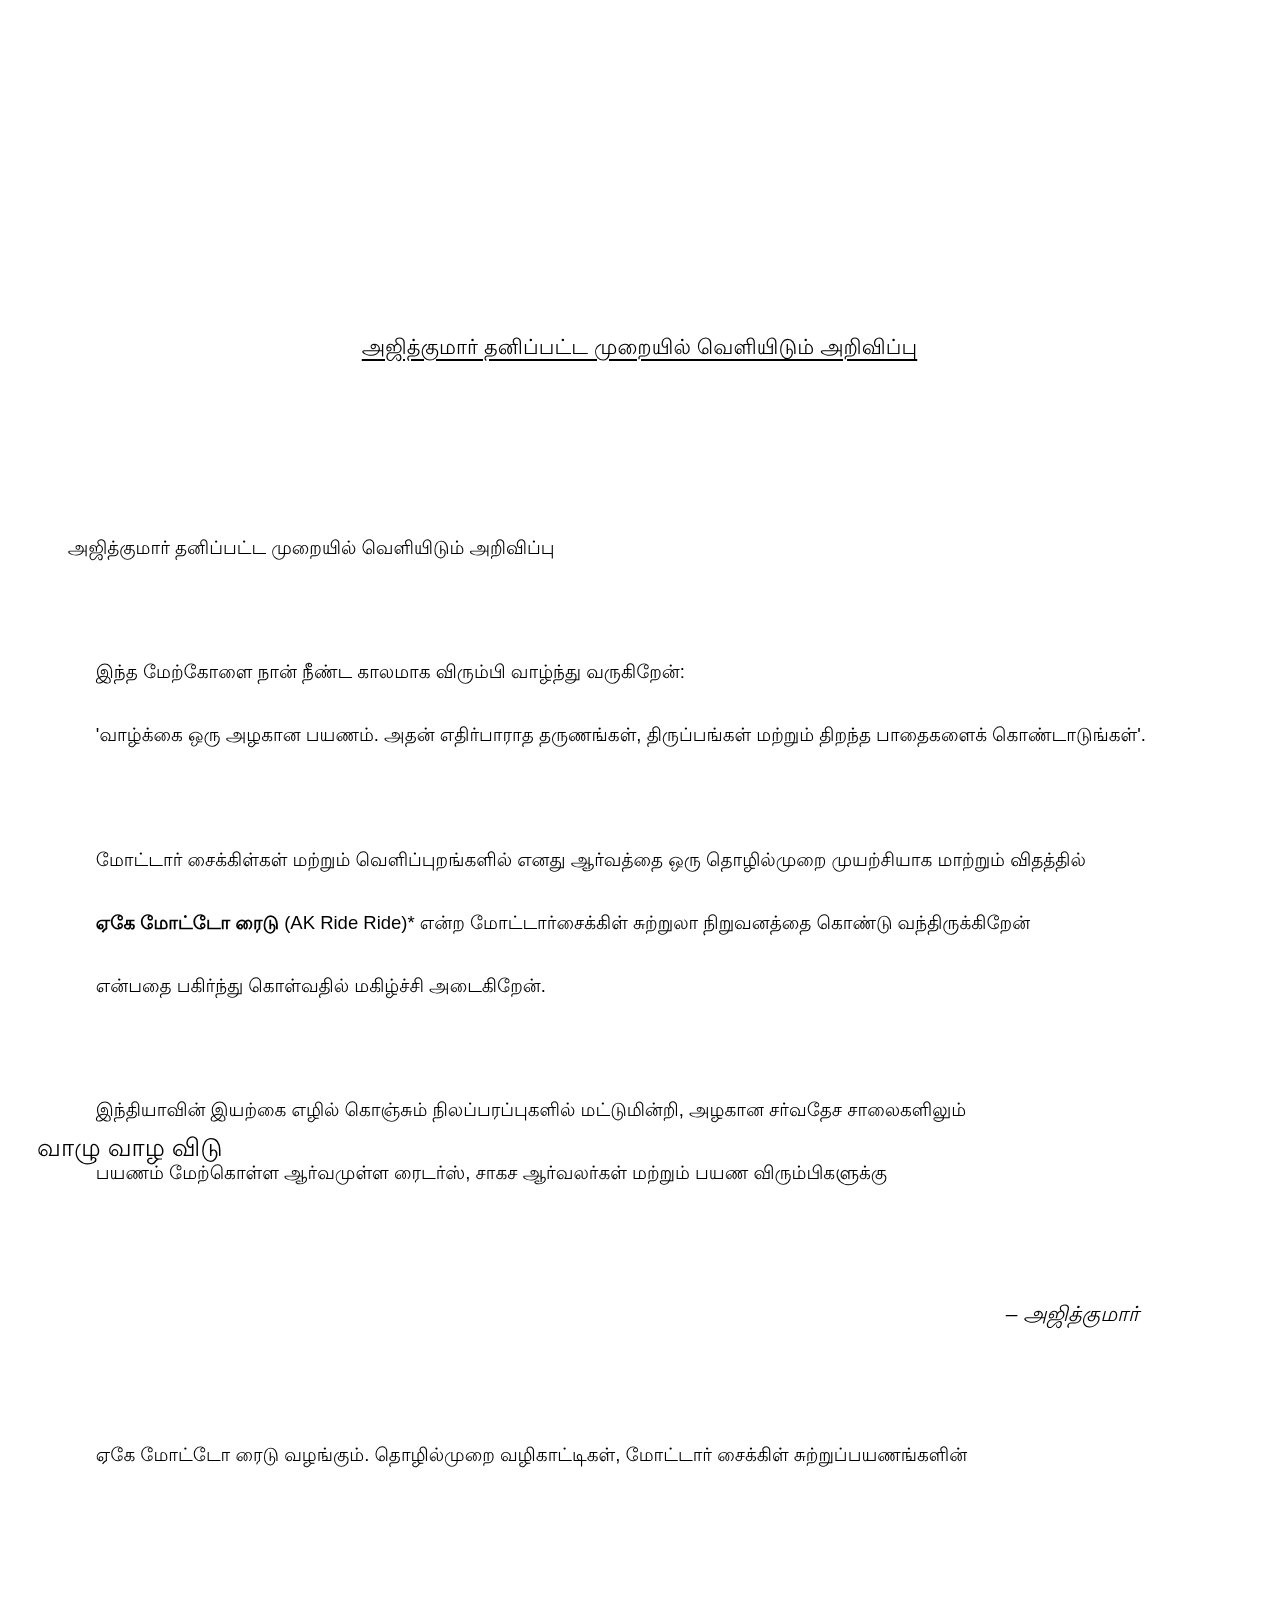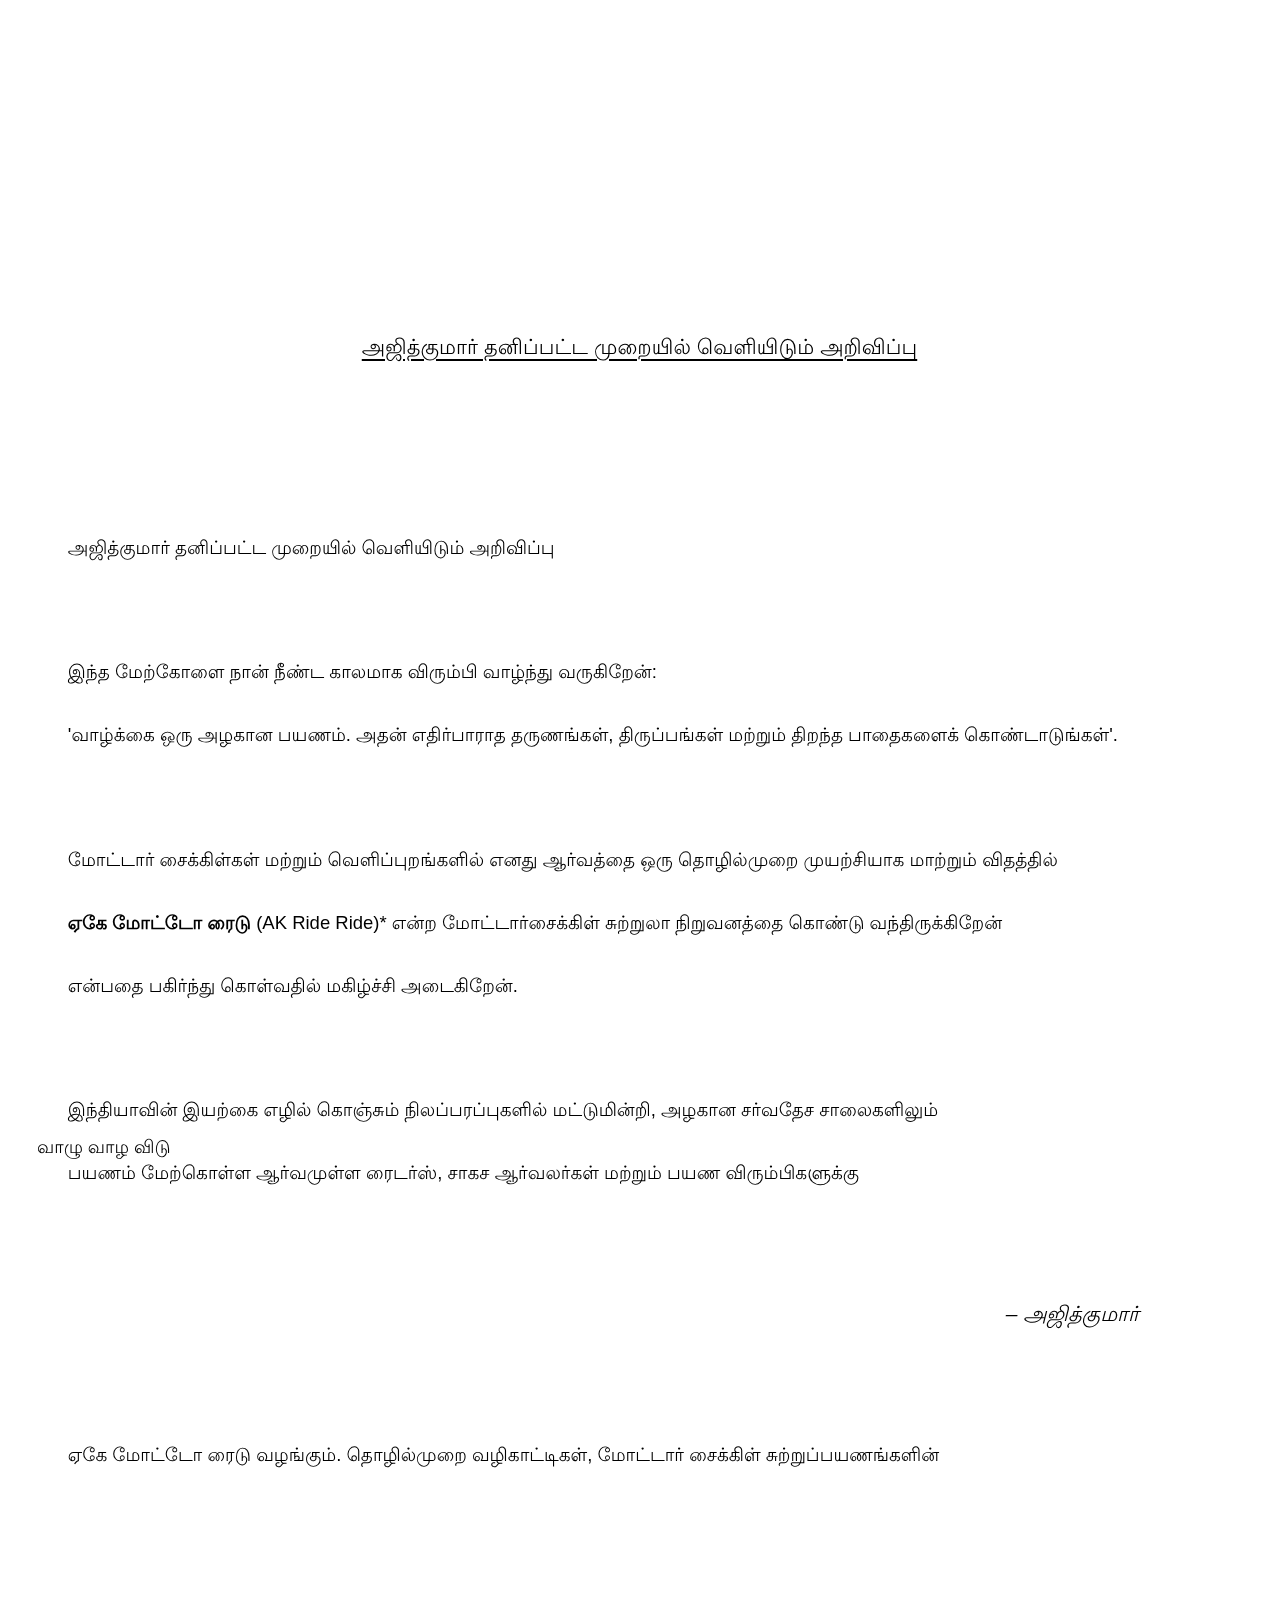--- a/index.html
+++ b/index.html
@@ -48,33 +48,33 @@
     margin: 0 0 30px 0;
     white-space: pre-wrap;
   }
   .para .b {
     font-weight: bold;
   }
   .signoff {
     position: absolute;
     left: 37px;
     top: 1132px;
-    font-size: 18px;
+    font-size: 25px;
     line-height: 31.5px;
   }
   .signature {
     position: absolute;
     right: 140px;
     top: 1299px;
     font-size: 21px;
     line-height: 30px;
     white-space: nowrap;
     font-style: italic;
   }
-  .nowrap-line { white-space: nowrap; }
+  .nowrap-line { white-space: nowrap; margin-left: 28px; }
 </style>
 </head>
 <body>
 
 <div class="page">
 
   <div class="doc-title-wrap">
     <span class="doc-title">அஜித்குமார் தனிப்பட்ட முறையில் வெளியிடும் அறிவிப்பு</span>
   </div>
 

